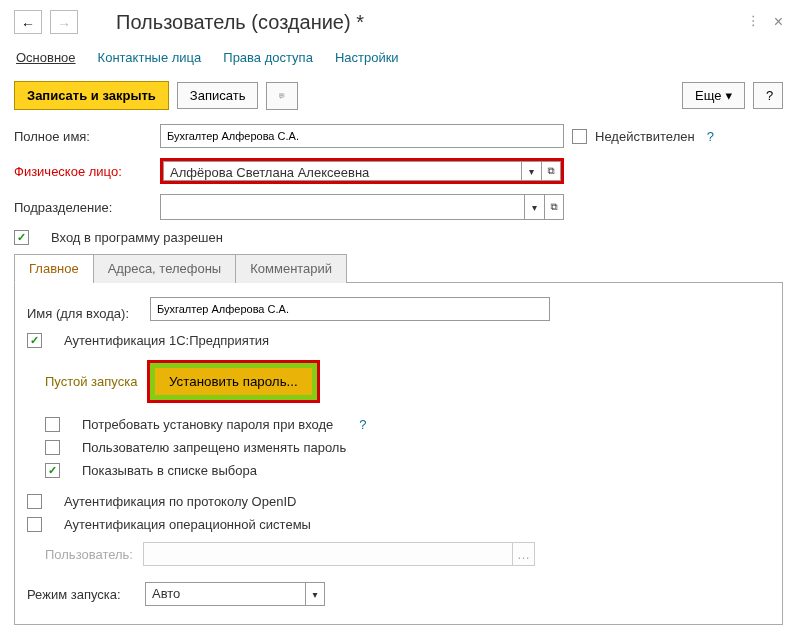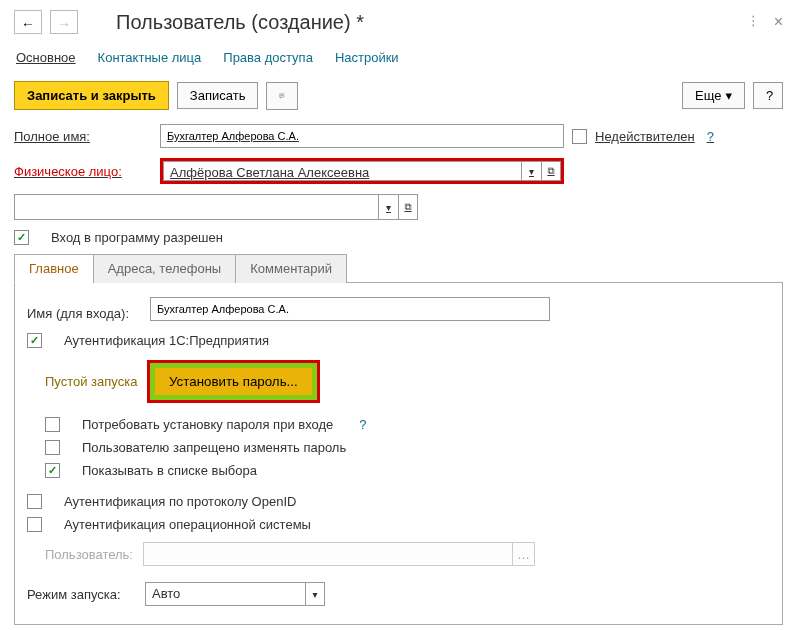--- a/index.html
+++ b/index.html
@@ -70,21 +70,20 @@
   }
   .spacer { flex: 1; }
   .btn-more {
     display: inline-flex; align-items: center; gap: 4px;
   }
   .form-row {
     display: flex;
     align-items: center;
     gap: 8px;
     margin-bottom: 10px;
-    text-decoration: underline;
   }
   .form-label { width: 138px; }
   .input {
     border: 1px solid #999;
     height: 24px;
     padding: 0 6px;
     font-size: 11px;
     background: #fff;
   }
   .input-wide { width: 404px; }
@@ -254,20 +253,21 @@
   <div class="form-row">
     <div class="form-label" style="color:#d40000;width:138px">Физическое лицо:</div>
     <div class="ref-field red-box">
       <div class="text">Алфёрова Светлана Алексеевна</div>
       <div class="dd">▾</div>
       <div class="open">⧉</div>
     </div>
   </div>
 
   <div class="form-row">
+    <div class="form-label">Подразделение:</div>
     <div class="ref-field">
       <div class="text"></div>
       <div class="dd">▾</div>
       <div class="open">⧉</div>
     </div>
   </div>
 
   <div class="checkbox-row">
     <span class="checkbox checked"></span>
     <span>Вход в программу разрешен</span>

